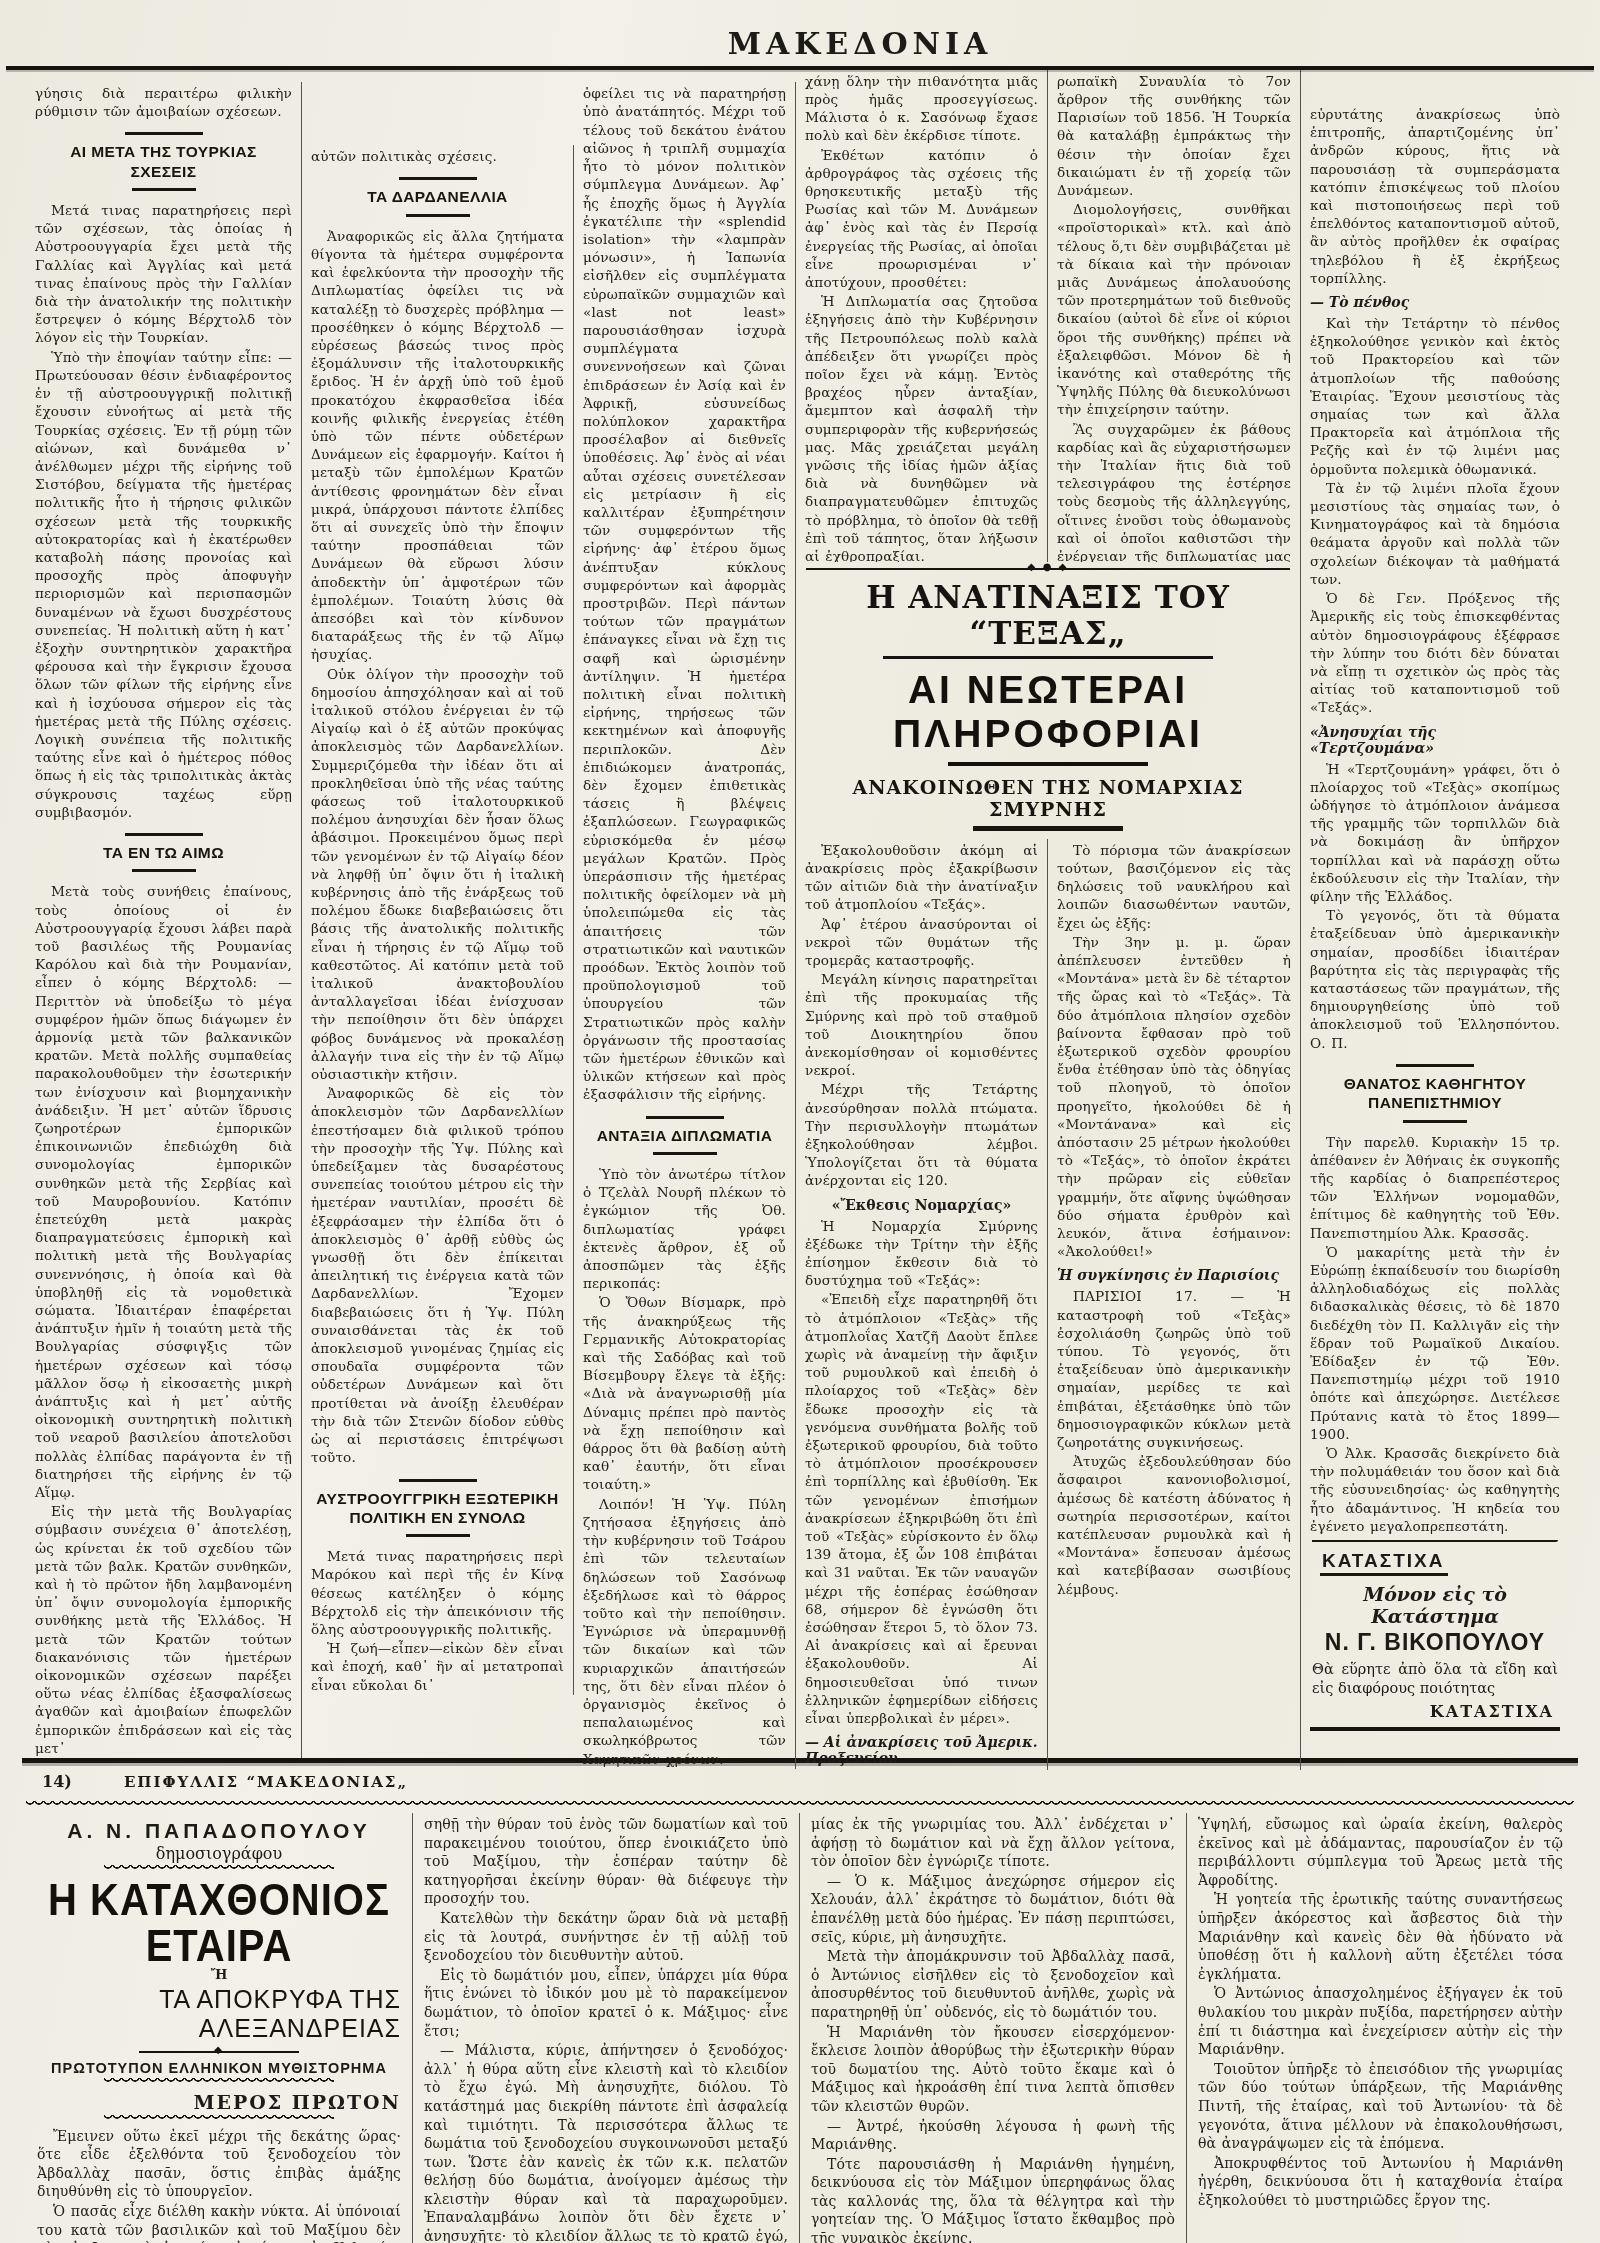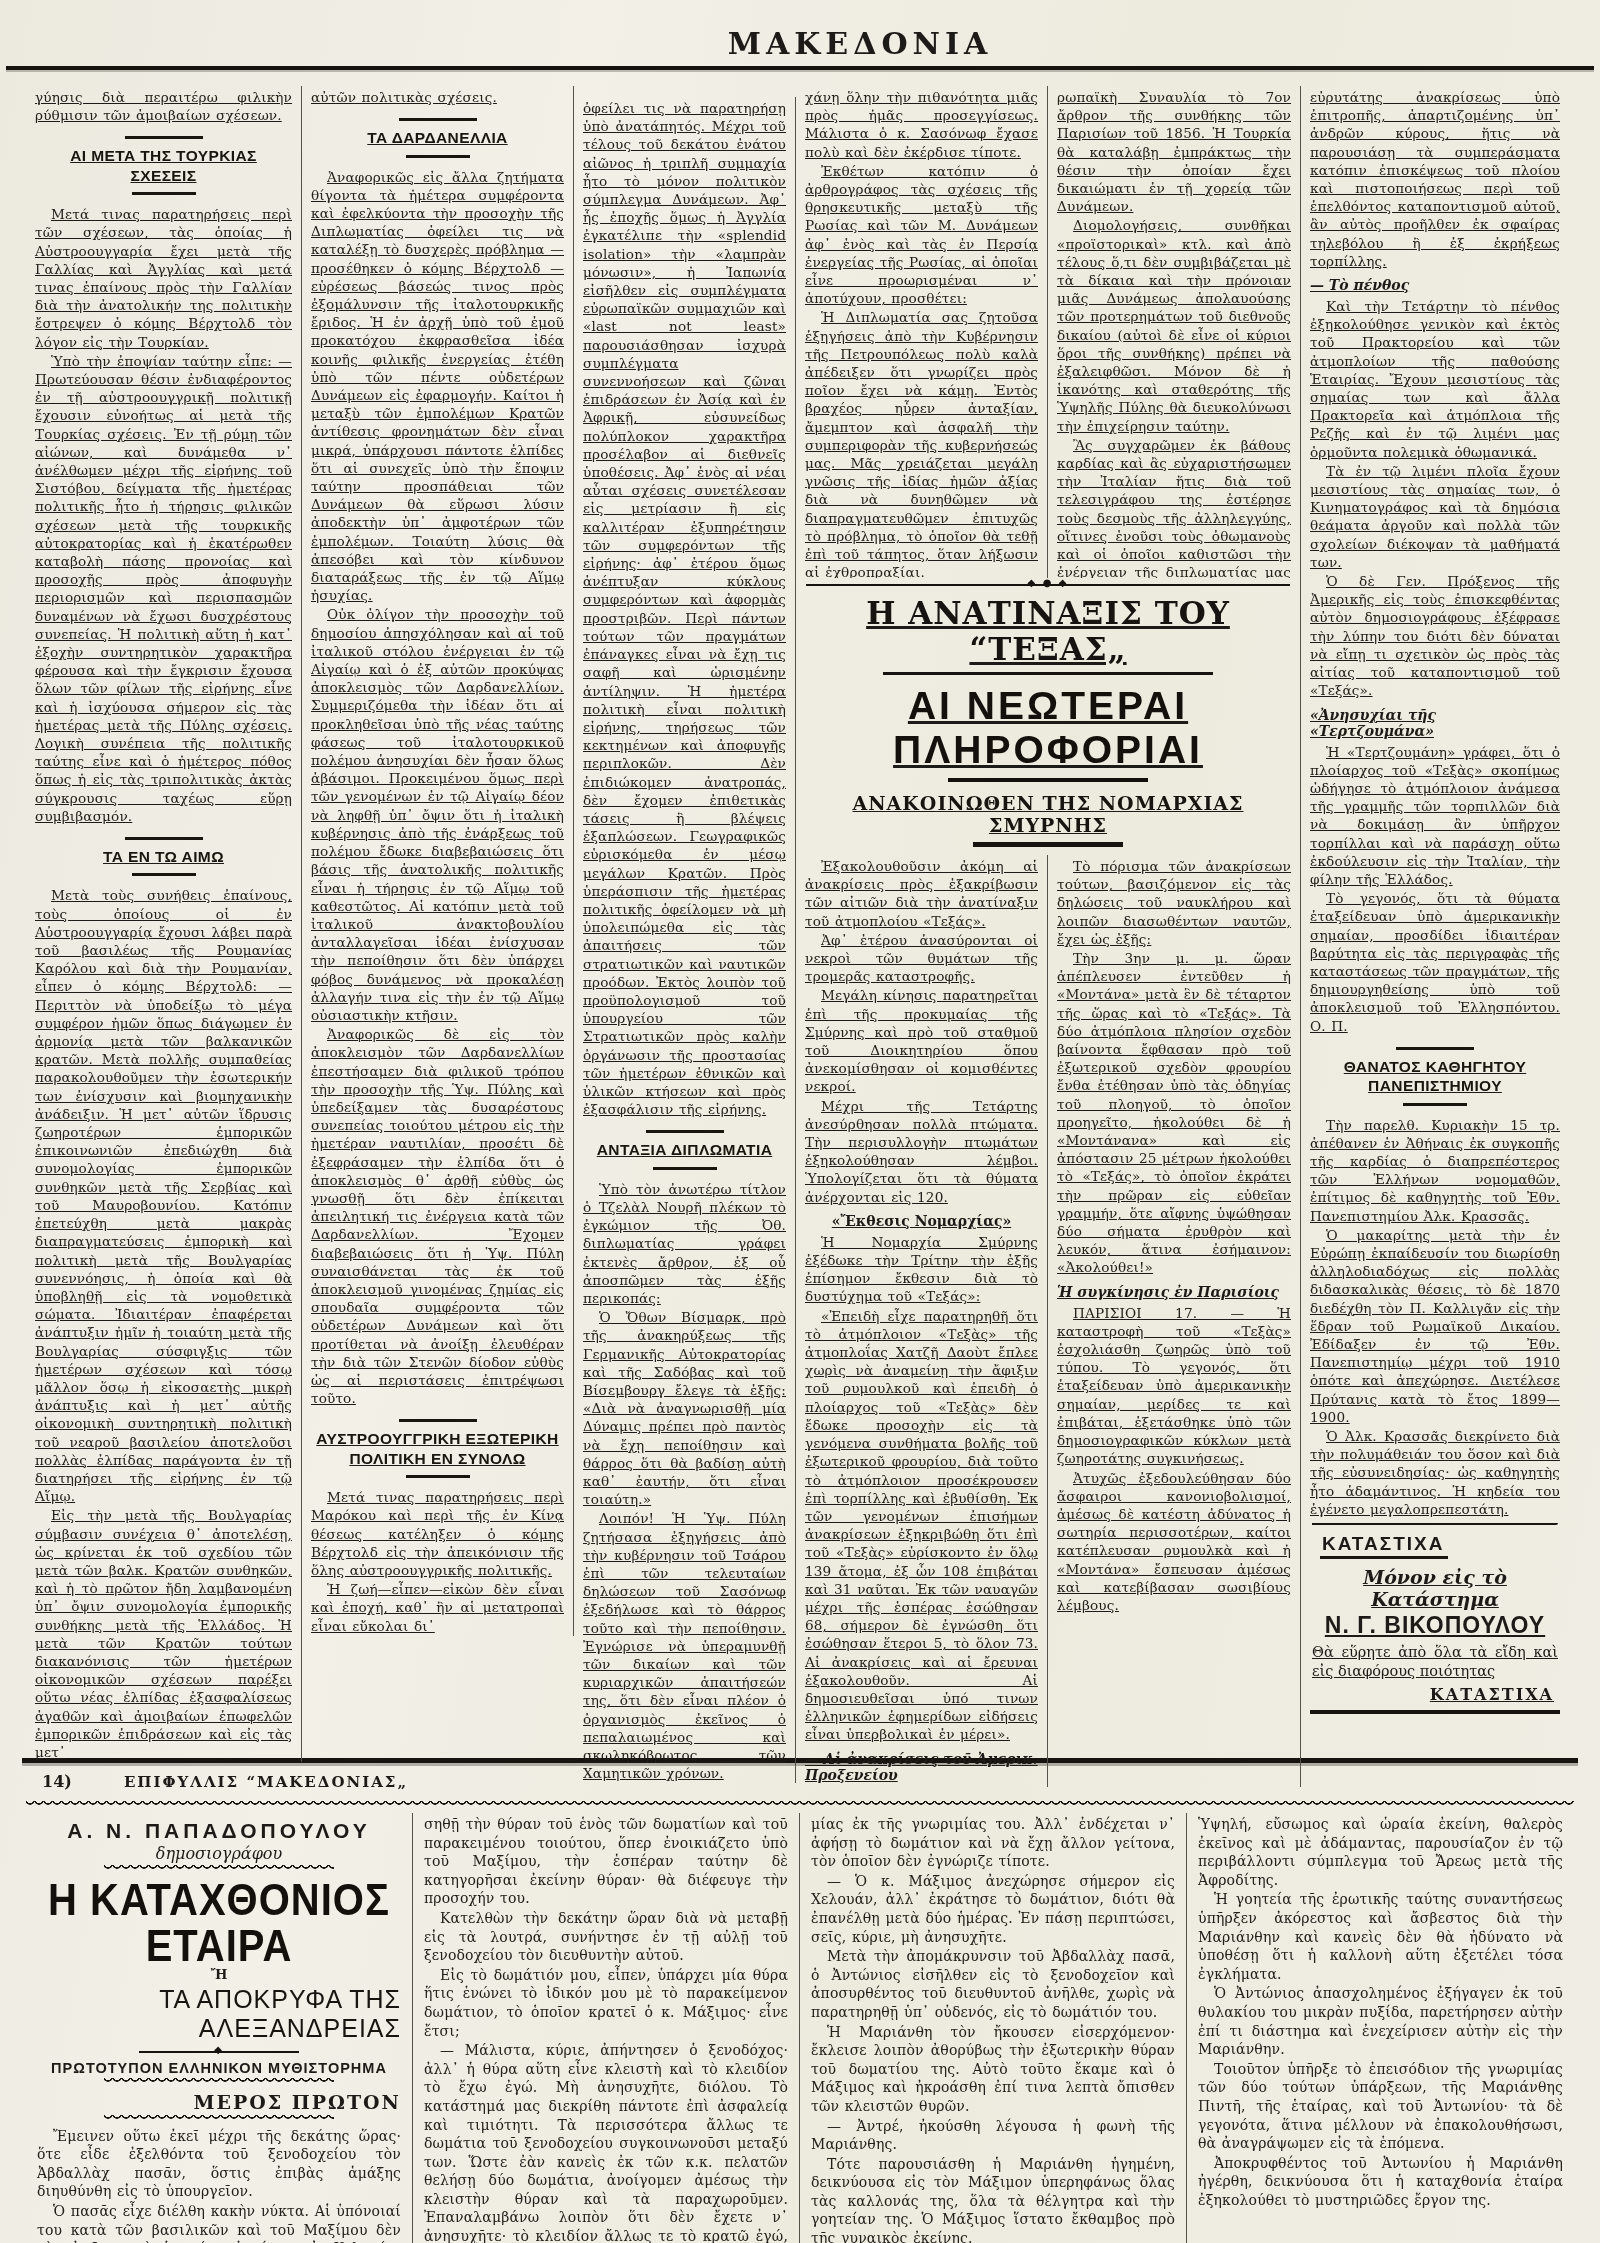--- a/index.html
+++ b/index.html
@@ -6,21 +6,21 @@
   .page{position:relative;width:1600px;height:2243px;margin:0 auto;overflow:hidden;
         background:linear-gradient(100deg,#eceadf 0%,#f2f0e7 30%,#edeade 60%,#f0ede4 100%);
         color:#1d1b17;font-family:"DejaVu Serif",serif;}
   
   .masthead{position:relative;height:78px;}
   .mast-title{position:absolute;left:0;right:0;top:26px;text-align:center;
        font-weight:bold;font-size:30px;letter-spacing:5px;transform:translateX(60px);}
   .mast-rule{position:absolute;left:6px;right:6px;top:66px;height:4px;background:#17140f;
        box-shadow:0 2px 0 rgba(23,20,15,.25);}
   
-  .cols{display:flex;align-items:flex-start;padding:8px 26px 0 26px;height:1668px;text-decoration:underline;}
+  .cols{display:flex;align-items:center;padding:8px 26px 0 26px;height:1668px;}
   .col{box-sizing:border-box;padding:2px 9px 0 9px;border-right:1px solid #55514a;overflow:hidden;}
   .col:last-child{border-right:none;}
   .w1{width:276px;} .w2{width:272px;} .w3{width:222px;margin-top:11px;} .w6{width:268px;display:flex;flex-direction:column;}
   .texwrap{width:505px;box-sizing:border-box;border-right:1px solid #55514a;display:flex;flex-direction:column;overflow:hidden;}
   .texrow{display:flex;flex:0 0 auto;}
   .texrow.upper{height:492px;}
   .texrow.lower{flex:1 1 auto;min-height:0;}
   .texcol{box-sizing:border-box;width:50%;padding:2px 9px 0 9px;overflow:hidden;}
   .texcol.first{border-right:1px solid #55514a;}
   
@@ -67,21 +67,21 @@
   .wavy{height:6px;background:radial-gradient(circle at 4px -1.5px, rgba(0,0,0,0) 3.4px, #1a1712 3.6px, #1a1712 5px, rgba(0,0,0,0) 5.4px);
       background-size:9px 6px;background-repeat:repeat-x;}
   .wavy.full{margin:2px 26px 0 26px;}
   .feu-cols{display:flex;align-items:stretch;padding:6px 26px 0 26px;height:472px;}
   .feucol{box-sizing:border-box;width:387px;padding:2px 11px 0 11px;border-right:1px solid #55514a;overflow:hidden;}
   .feucol:last-child{border-right:none;}
   .feucol.flexcol{display:flex;flex-direction:column;}
   .feucol .bp{font-size:14px;line-height:18.6px;}
   .serial-head{text-align:center;}
   .serial-author{font-family:"Liberation Sans",sans-serif;font-weight:bold;font-size:21px;letter-spacing:4px;margin:4px 0 0 0;}
-  .serial-role{font-style:italic;font-size:16px;margin:1px 0 2px 0;}
+  .serial-role{font-size:16px;margin:1px 0 2px 0;}
   .wavy.short{width:230px;margin:2px auto 6px auto;}
   .serial-title{font-family:"Liberation Sans",sans-serif;font-weight:bold;font-size:40px;
       letter-spacing:1px;line-height:1.02;margin:2px 0 0 0;transform:scaleY(1.12);transform-origin:top;color:#14110c;}
   .serial-or{font-weight:bold;font-size:13px;margin:8px 0 0 0;}
   .serial-sub{font-family:"Liberation Sans",sans-serif;font-weight:normal;font-size:25px;letter-spacing:1px;margin:3px 0 2px 0;color:#181510;text-align:right;}
   .deco-rule.small{width:160px;margin:4px auto 4px auto;}
   .serial-genre{font-family:"Liberation Sans",sans-serif;font-weight:bold;font-size:14.5px;letter-spacing:1px;margin:2px 0 1px 0;}
   .serial-part{font-weight:bold;font-size:19px;letter-spacing:2px;margin:7px 0 1px 0;text-align:right;}
   .feu-text{flex:1 1 auto;min-height:0;overflow:hidden;}
 </style>

